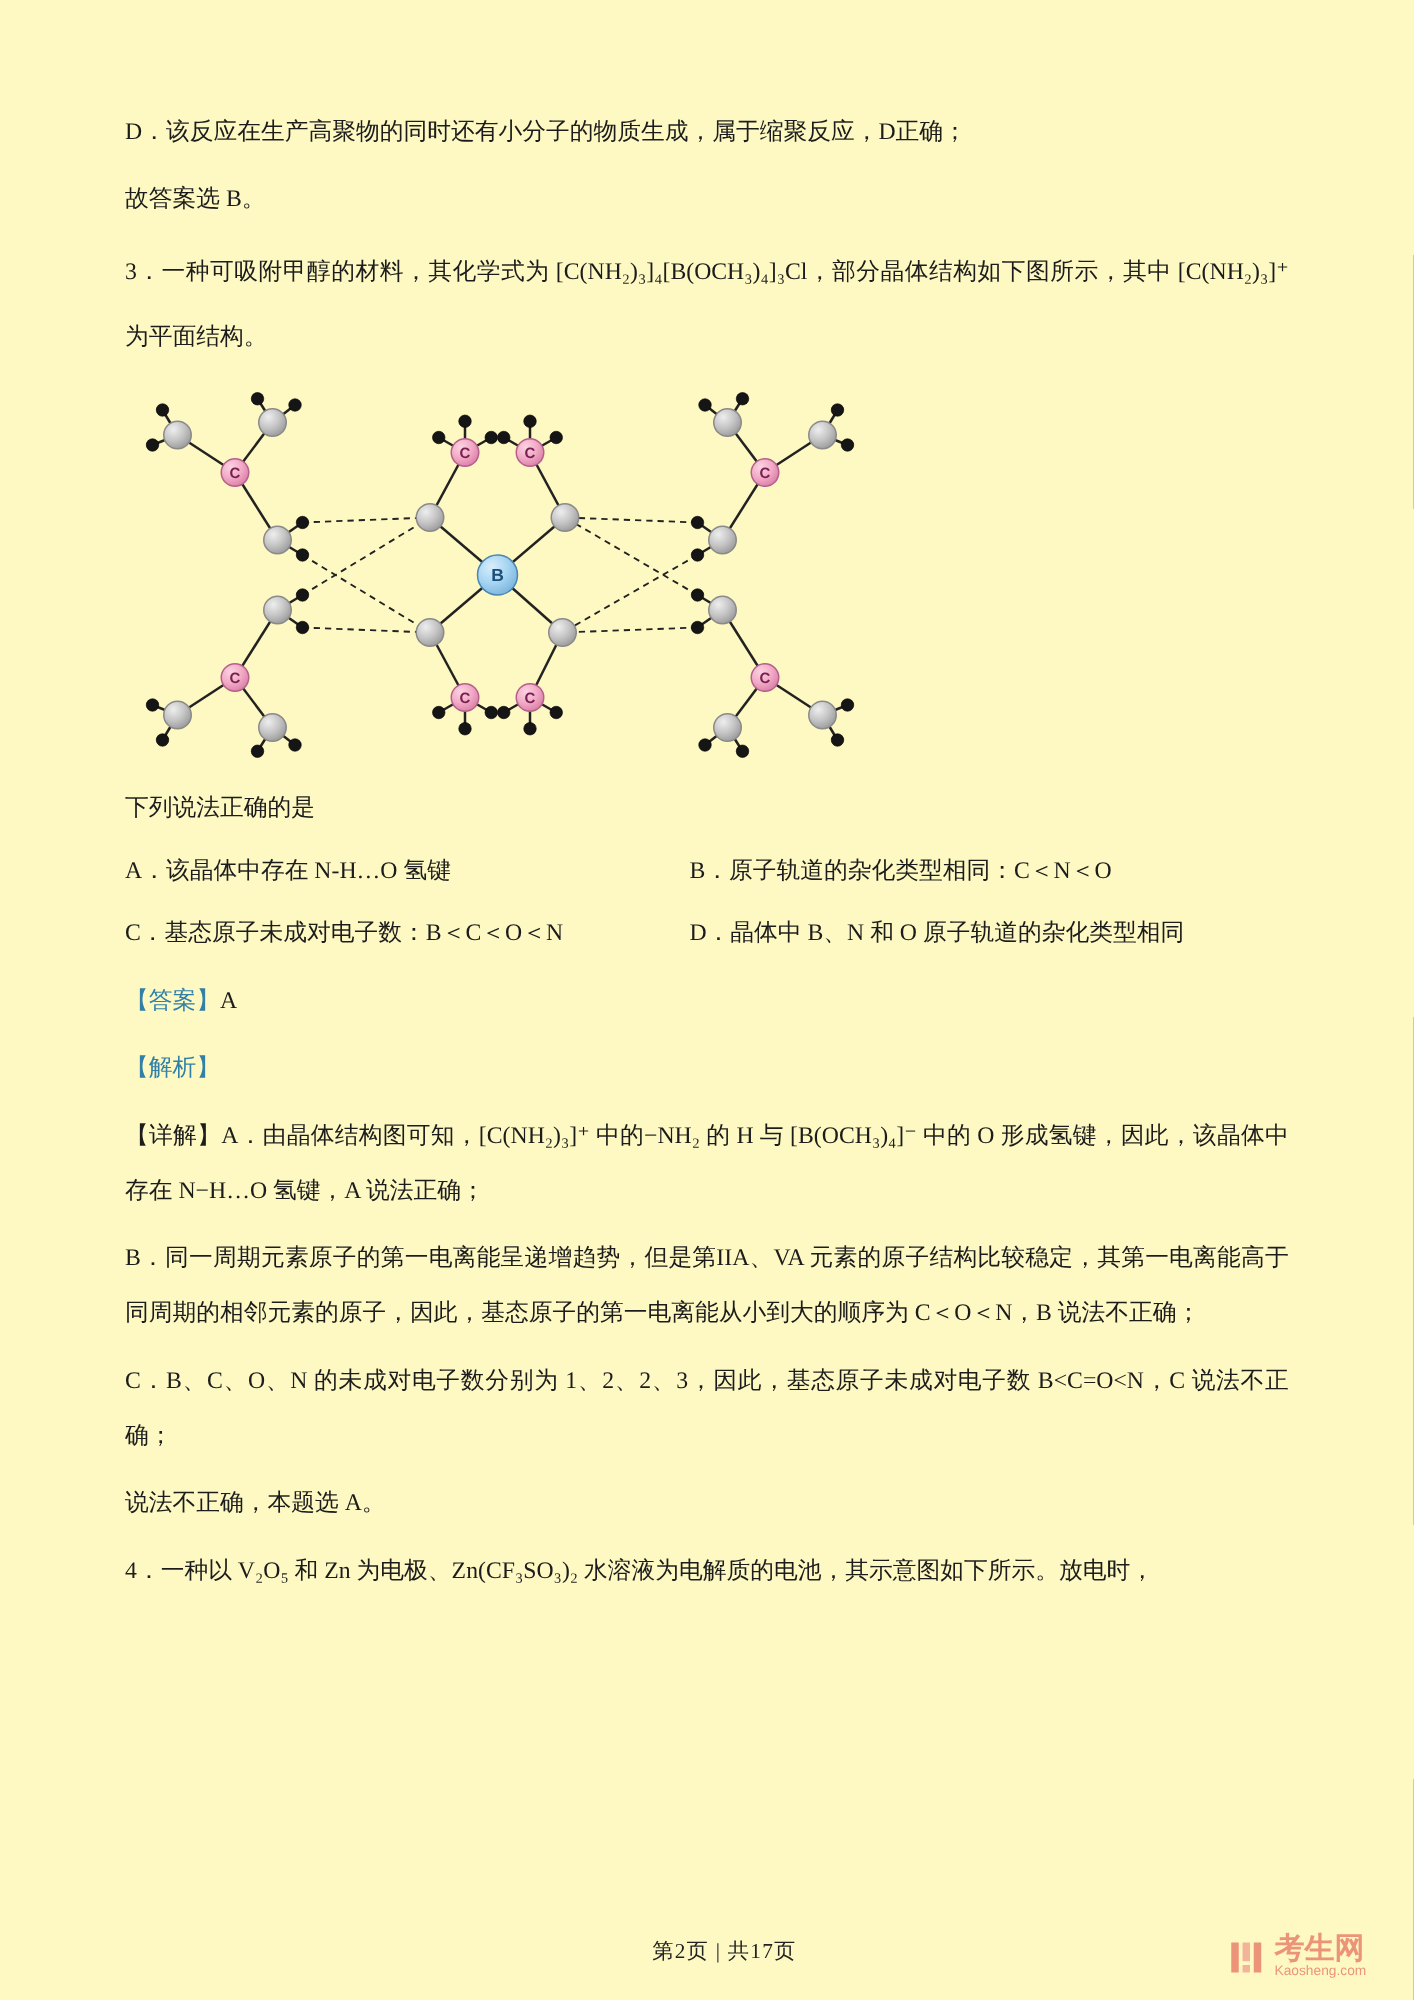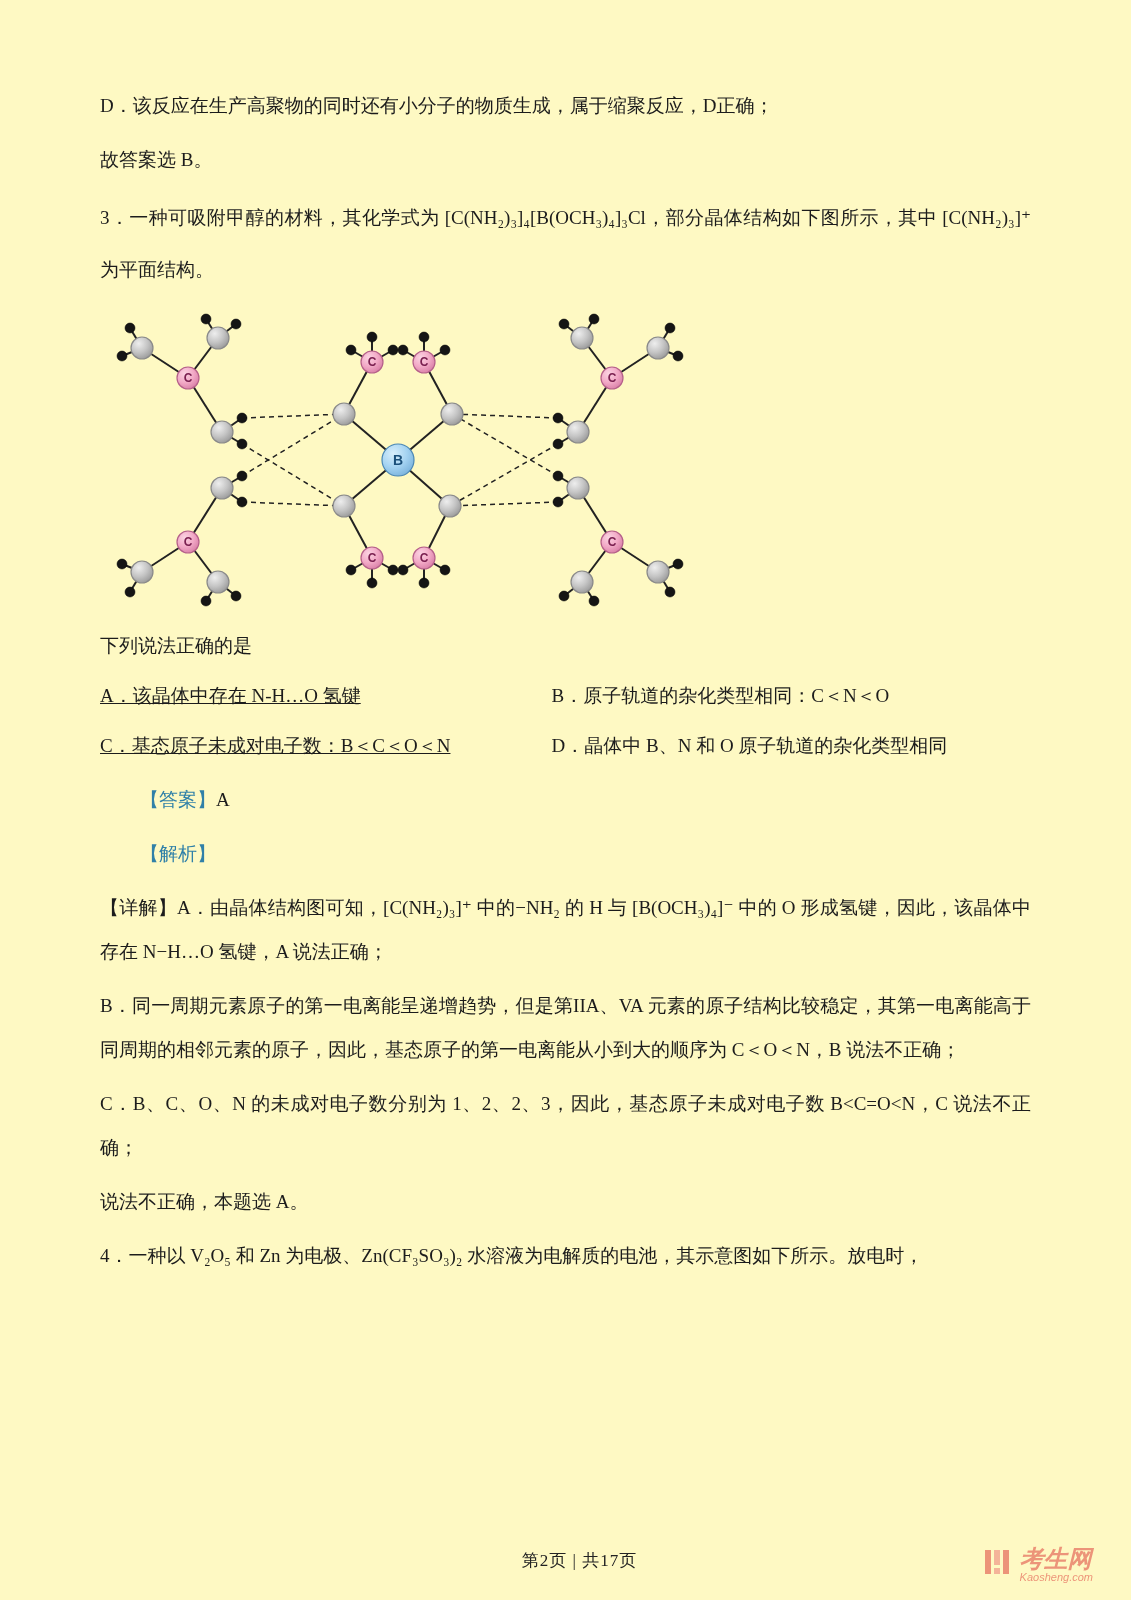--- a/index.html
+++ b/index.html
@@ -15,48 +15,48 @@
     padding:84px 100px 0 100px;
   }
   .para{
     margin:10px 0 0 0;
     font-size:19px;
     line-height:44px;
     text-align:justify;
   }
   .para.tall{line-height:52px;}
   .first{margin-top:0;}
-  .teal{color:#3080a8;margin-left:40px;}
+  .teal{color:#3080a8;}
   .options-row{
     display:flex;
     margin:6px 0 0 0;
     font-size:19px;
     line-height:44px;
   }
-  .options-row .opt-left{flex:0 0 48.5%;text-decoration:underline;}
+  .options-row .opt-left{flex:0 0 48.5%;}
   .options-row .opt-right{flex:1;}
   .diagram-wrap{
     margin:14px 0 6px 0;
     width:600px;
   }
   .footer{
     position:absolute;
     bottom:28px;left:14px;
     width:100%;
     text-align:center;
     font-size:17px;
     color:#222;
     letter-spacing:1px;
   }
   .watermark{
     position:absolute;
     right:38px;bottom:16px;
     display:flex;
+    align-items:center;
     opacity:0.62;
-    font-style:italic;
   }
   .wm-icon{margin-right:7px;}
   .wm-cn{
     font-family:"Liberation Sans","DejaVu Sans",sans-serif;
     font-size:24px;font-weight:bold;color:#e2574c;line-height:24px;
   }
   .wm-en{
     font-family:"Liberation Sans","DejaVu Sans",sans-serif;
     font-size:11px;color:#e2574c;line-height:13px;
   }

